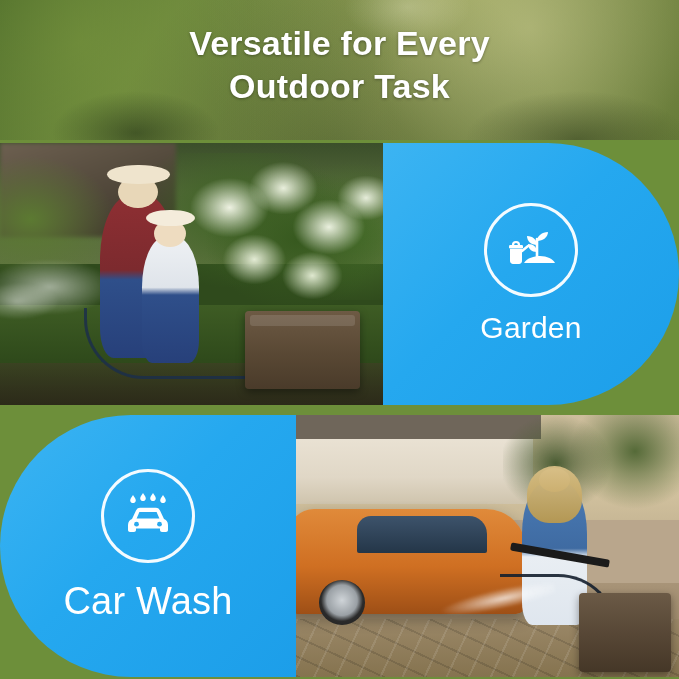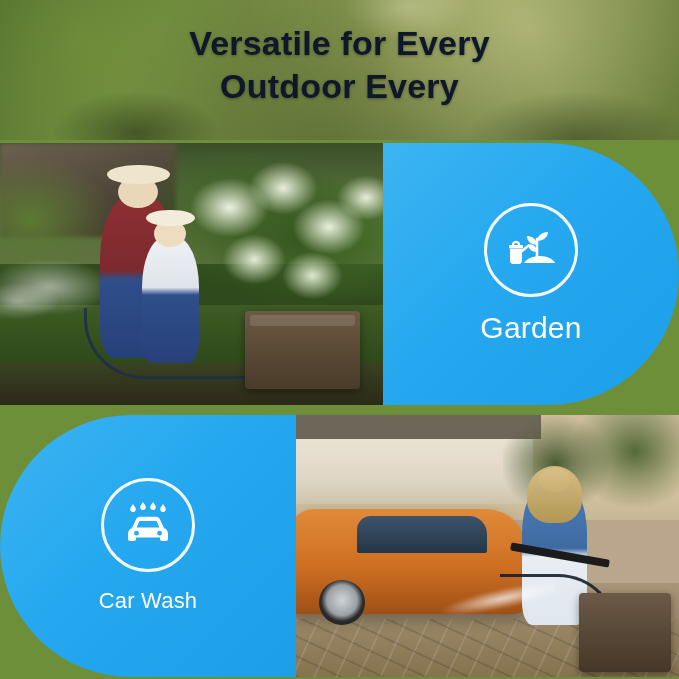--- a/index.html
+++ b/index.html
@@ -43,21 +43,21 @@
     background:
       radial-gradient(ellipse 120px 60px at 20% 95%, rgba(30,45,20,0.55), rgba(0,0,0,0) 70%),
       radial-gradient(ellipse 160px 70px at 85% 100%, rgba(35,50,20,0.5), rgba(0,0,0,0) 70%),
       radial-gradient(ellipse 90px 50px at 60% 5%, rgba(235,235,200,0.35), rgba(0,0,0,0) 70%);
   }
   .header-title {
     position: absolute;
     left: 0; right: 0;
     top: 22px;
     text-align: center;
-    color: #0f172a;
+    color: #ffffff;
     font-size: 34px;
     font-weight: bold;
     line-height: 1.26;
     letter-spacing: 0.2px;
     text-shadow: 0 1px 3px rgba(0,0,0,0.35);
   }
   .header-title span { display: block; }
 
   
   .row {
@@ -286,38 +286,38 @@
   }
   .card-garden .card-icon { margin-bottom: 14px; }
   .card-label {
     font-size: 30px;
     line-height: 1.16;
     font-weight: 400;
     letter-spacing: 0.2px;
     padding: 0 10px;
   }
   .card-label span { display: block; }
-  .card-car .card-label { font-size: 22px; }
+  .card-car .card-label { font-size: 38px; }
 
   
   .strip {
     position: absolute;
     background: #6d8f3a;
   }
 </style>
 </head>
 <body>
 
 <div class="poster">
 
   <div class="header">
     <div class="header-bg"></div>
     <div class="header-title">
       <span>Versatile for Every</span>
-      <span>Outdoor Every</span>
+      <span>Outdoor Task</span>
     </div>
   </div>
 
   <div class="row row-top">
     <div class="photo photo-garden">
       <div class="garden-scene">
         <div class="g-sky"></div>
         <div class="g-house"></div>
         <div class="g-hedge"></div>
         <div class="g-bush"></div>

